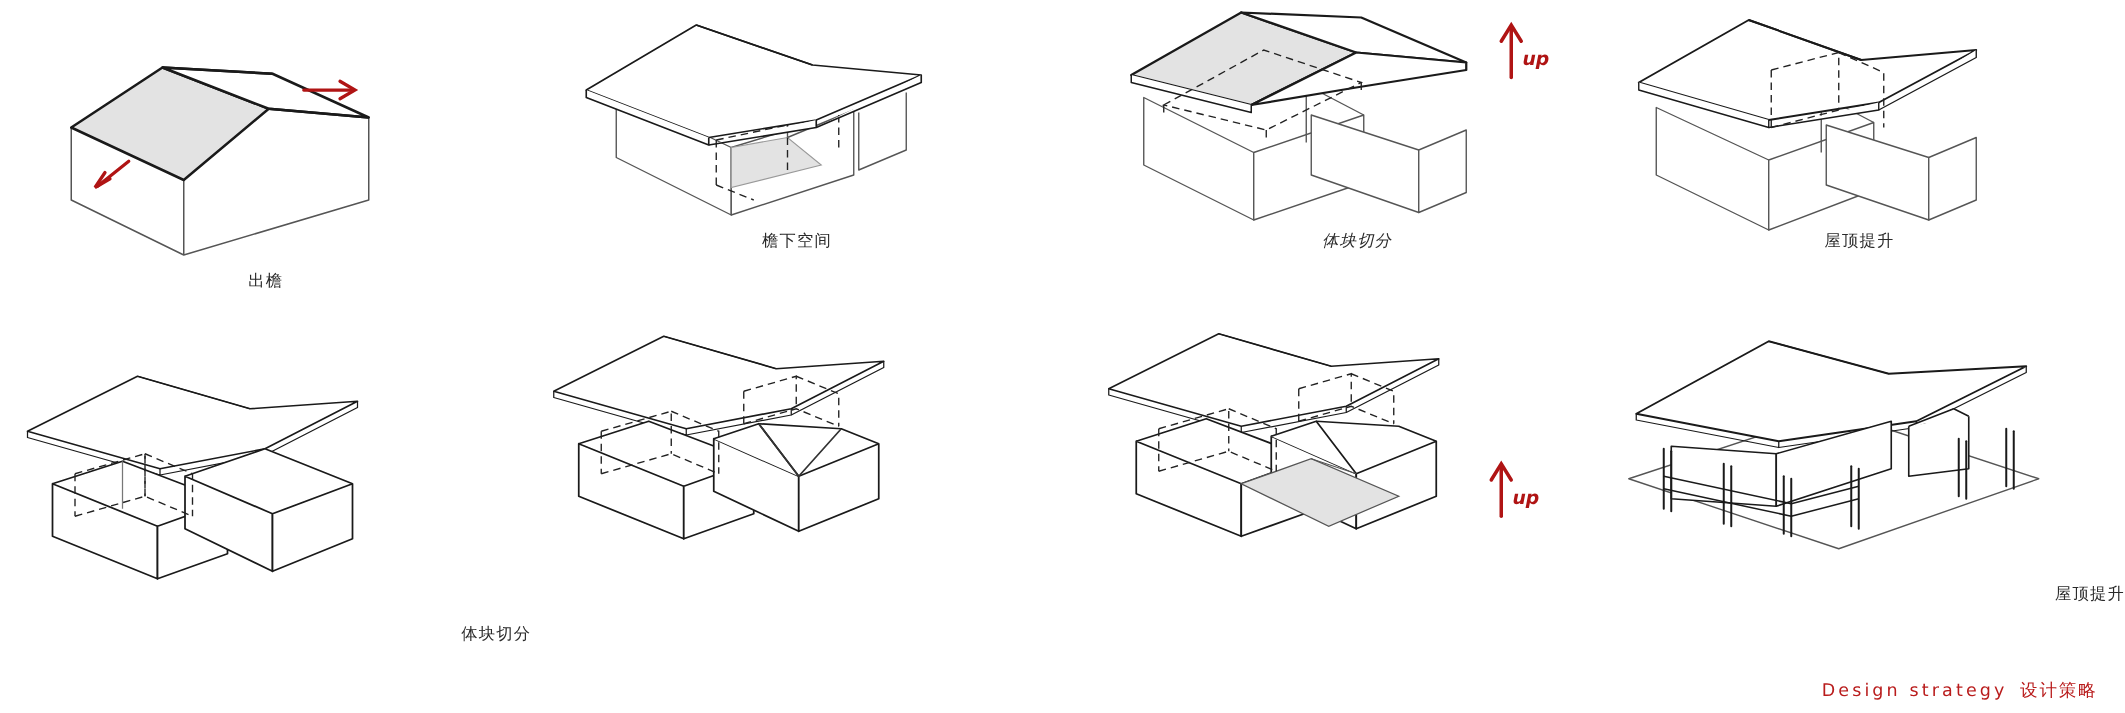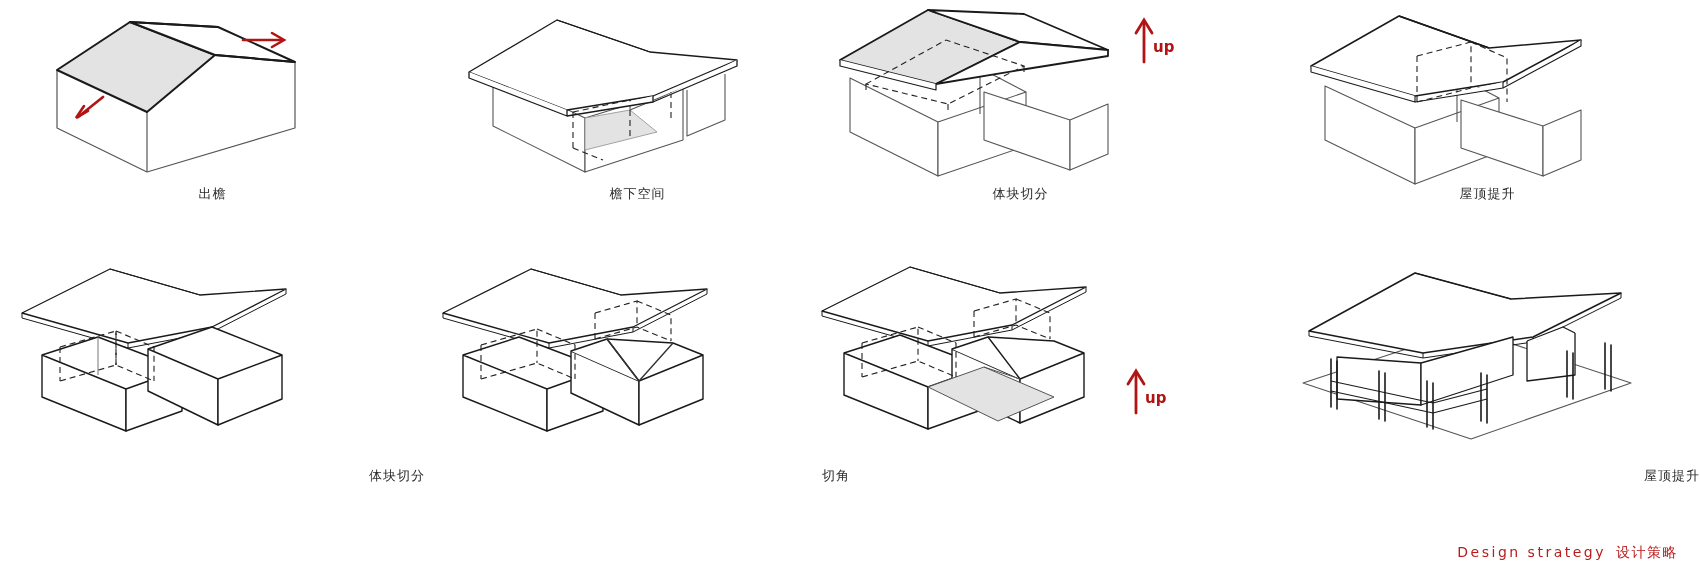--- a/index.html
+++ b/index.html
@@ -28,23 +28,23 @@
   }
   .row-top { top: 0; }
   .row-bottom { top: 255px; }
 
   .panel {
     position: absolute;
     top: 0;
     width: 425px;
     height: 255px;
   }
-  .p0 { left: 0px; }
+  .p0 { left: 0px; margin-top: 32px; }
   .p1 { left: 425px; }
-  .p2 { left: 808px; }
+  .p2 { left: 873px; font-style: italic; }
   .p3 { left: 1275px; }
 
   .stage {
     position: absolute;
     left: 0;
     top: 0;
     width: 425px;
     height: 205px;
   }
   .stage svg {
@@ -296,21 +296,20 @@
             <path d="M56,90 L112,74 L112,108"></path>
             <path d="M112,74 L150,90 L150,124"></path>
             <path d="M56,124 L112,108 L150,124"></path>
             <path d="M170,58 L170,84"></path>
             <path d="M170,58 L212,46 L212,72"></path>
             <path d="M212,46 L246,60 L246,86"></path>
             <path d="M170,84 L212,72 L246,86"></path>
           </g>
         </svg>
       </div>
-      <div class="caption">切角</div>
     </div>
 
     <div class="panel p2">
       <div class="stage">
         <svg viewBox="0 0 425 205">
           <g fill="none" stroke="#1a1a1a" stroke-width="1.3" stroke-linejoin="round">
             <path d="M14,56 L102,12 L192,38 L278,32 L204,70 L120,86 Z" fill="#ffffff"></path>
             <path d="M14,56 L14,61 L120,91 L120,86" stroke-width="1"></path>
             <path d="M120,91 L204,75 L204,70" stroke-width="1"></path>
             <path d="M204,75 L278,37 L278,32" stroke-width="1"></path>

